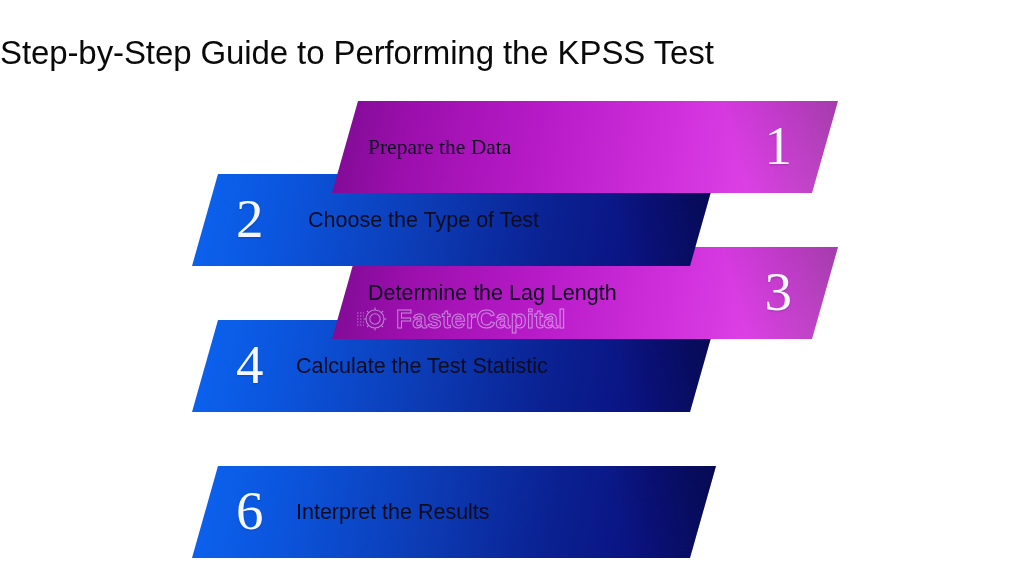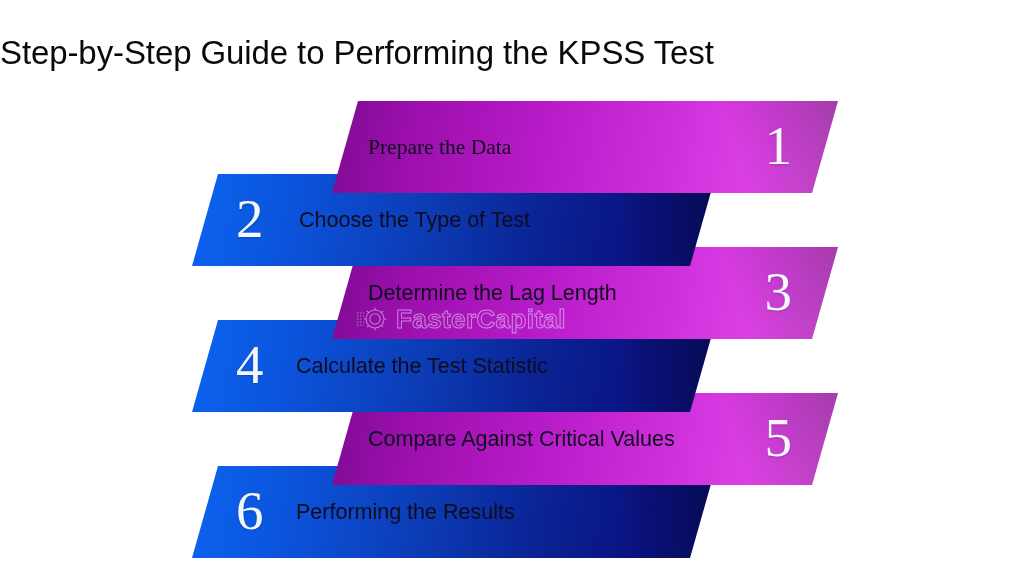--- a/index.html
+++ b/index.html
@@ -99,21 +99,21 @@
     line-height: 1;
     text-shadow: 0 1px 2px rgba(0,0,0,0.18);
   }
 
   
   .band.b1 { left: 332px; top: 101px; width: 506px; z-index: 6; }
   .band.b1 .label { left: 36px; font-family: Liberation Serif, serif; }
   .band.b1 .num   { right: 46px; }
 
   .band.b2 { left: 192px; top: 174px; width: 524px; z-index: 5; }
-  .band.b2 .label { left: 107px; }
+  .band.b2 .label { left: 116px; }
   .band.b2 .num   { left: 44px; }
 
   .band.b3 { left: 332px; top: 247px; width: 506px; z-index: 4; }
   .band.b3 .label { left: 36px; }
   .band.b3 .num   { right: 46px; }
 
   .band.b4 { left: 192px; top: 320px; width: 524px; z-index: 3; }
   .band.b4 .label { left: 104px; }
   .band.b4 .num   { left: 44px; }
 
@@ -182,31 +182,25 @@
     <span class="num">3</span>
   </div>
 
   <div class="band blue b4">
     <div class="slab"></div>
     <div class="shadow"></div>
     <span class="label">Calculate the Test Statistic</span>
     <span class="num">4</span>
   </div>
 
-  <div class="band pink b5">
-    <div class="slab"></div>
-    <div class="shadow"></div>
-    <span class="label">Compare Against Critical Values</span>
-    <span class="num">5</span>
-  </div>
 
   <div class="band blue b6">
     <div class="slab"></div>
     <div class="shadow"></div>
-    <span class="label">Performing the Results</span>
+    <span class="label">Interpret the Results</span>
     <span class="num">6</span>
   </div>
 
 </div>
 
 <div id="watermark">
   <span class="wm-mark">
     <svg viewBox="0 0 34 34" width="34" height="34" aria-hidden="true">
       <g fill="none" stroke="rgba(235,240,255,0.9)" stroke-width="1.1">
         <circle cx="19" cy="17" r="9"></circle>

